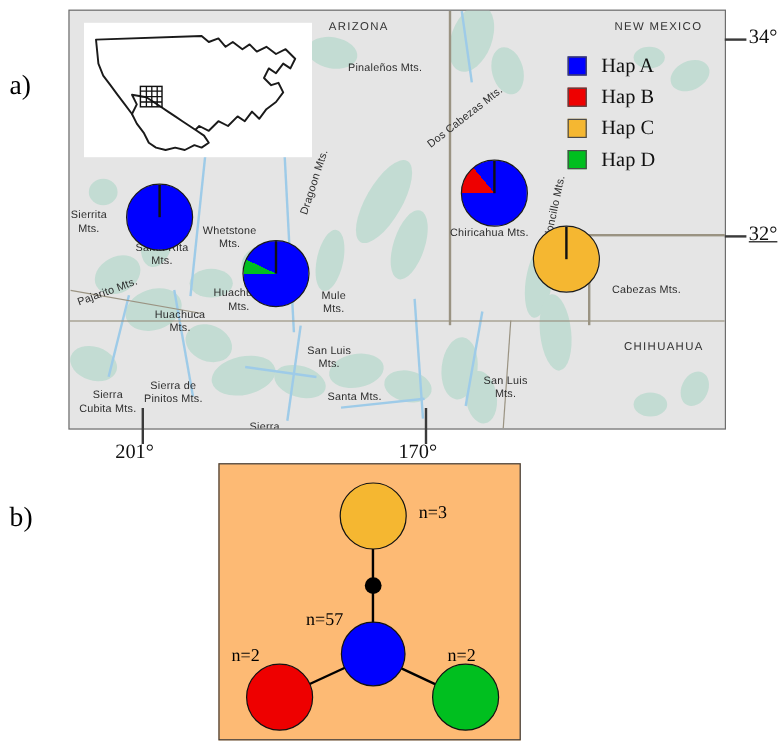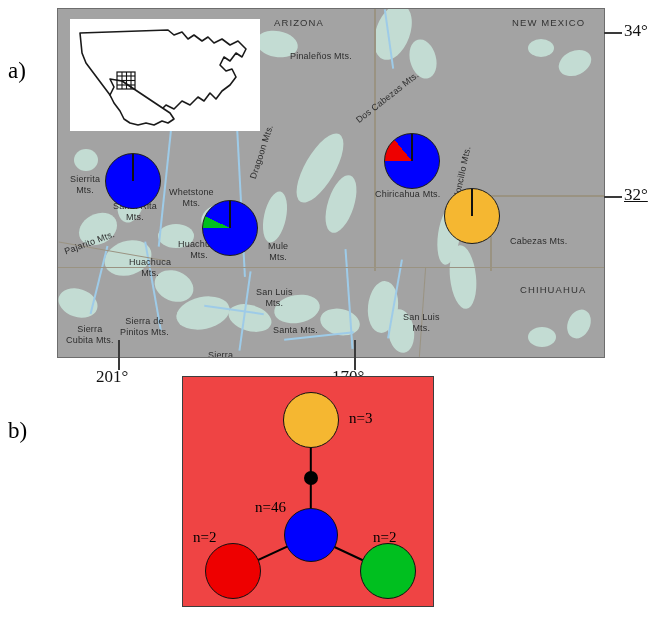--- a/index.html
+++ b/index.html
@@ -4,21 +4,21 @@
 <style>
   html,body{margin:0;padding:0;background:#ffffff;}
   body{width:650px;height:625px;position:relative;font-family:"Liberation Sans",sans-serif;overflow:hidden;}
 
   .panel-label{position:absolute;font-family:"Liberation Serif",serif;font-size:23px;color:#000;}
   #label-a{left:8px;top:58px;}
   #label-b{left:8px;top:418px;}
 
   
   #map-panel{position:absolute;left:57px;top:8px;width:546px;height:348px;
-             background:#a3a3a3;border:1px solid #6d6d6d;overflow:hidden;}
+             background:#e5e5e5;border:1px solid #6d6d6d;overflow:hidden;}
   #map-inner{position:absolute;inset:0;}
 
   
   .range{position:absolute;background:#c3dcd3;border-radius:50%;}
   
   .river{position:absolute;background:#9ecbe8;}
 
   
   .boundary{position:absolute;background:#9a9382;}
 
@@ -38,22 +38,22 @@
   .leg-text{font-family:"Liberation Serif",serif;font-size:17px;color:#111;}
 
   
   .pie{position:absolute;border-radius:50%;border:1px solid #1b1b1b;box-sizing:border-box;}
 
   
   .tick{position:absolute;background:#3a3a3a;}
   .coordlabel{position:absolute;font-family:"Liberation Serif",serif;font-size:17px;color:#111;}
 
   
-  #net-panel{position:absolute;left:182px;top:376px;width:252px;height:231px;
-             background:#ef4444;border:1.5px solid #3d3d3d;box-sizing:border-box;}
+  #net-panel{position:absolute;left:182px;top:386px;width:252px;height:231px;
+             background:#fdba74;border:1.5px solid #3d3d3d;box-sizing:border-box;}
   .node{position:absolute;border-radius:50%;border:1.5px solid #111;box-sizing:border-box;}
   .mvnode{position:absolute;border-radius:50%;background:#000;}
   .edge{position:absolute;background:#000;transform-origin:0 50%;height:1.6px;}
   .nlabel{position:absolute;font-family:"Liberation Serif",serif;font-size:15px;color:#000;white-space:nowrap;}
 </style>
 </head>
 <body>
 
 <div class="panel-label" id="label-a">a)</div>
 <div class="panel-label" id="label-b">b)</div>
@@ -107,21 +107,21 @@
     <div class="boundary" style="left:432px;top:186px;width:118px;height:1.5px;"></div>
     <div class="boundary" style="left:364px;top:258px;width:1.2px;height:90px;transform:rotate(4deg);"></div>
     <div class="boundary" style="left:0px;top:242px;width:110px;height:1px;transform:rotate(10deg);"></div>
 
     <div class="maplabel state" style="left:216px;top:8px;">ARIZONA</div>
     <div class="maplabel state" style="left:454px;top:8px;">NEW MEXICO</div>
     <div class="maplabel state" style="left:462px;top:275px;">CHIHUAHUA</div>
 
     <div class="maplabel" style="left:232px;top:42px;">Pinaleños Mts.</div>
     <div class="maplabel" style="left:296px;top:108px;transform:rotate(-38deg);transform-origin:left top;">Dos Cabezas Mts.</div>
-    <div class="maplabel ctr" style="left:12px;top:165px;white-space:pre;">Sierrita
+    <div class="maplabel ctr" style="left:1px;top:165px;white-space:pre;">Sierrita
 Mts.</div>
     <div class="maplabel ctr" style="left:111px;top:178px;white-space:pre;text-align:center;">Whetstone
 Mts.</div>
     <div class="maplabel ctr" style="left:55px;top:192px;white-space:pre;">Santa Rita
 Mts.</div>
     <div class="maplabel" style="left:190px;top:168px;transform:rotate(-72deg);transform-origin:left top;">Dragoon Mts.</div>
     <div class="maplabel" style="left:317px;top:180px;">Chiricahua Mts.</div>
     <div class="maplabel" style="left:392px;top:196px;transform:rotate(-78deg);transform-origin:left top;">Peloncillo Mts.</div>
     <div class="maplabel" style="left:452px;top:227px;">Cabezas Mts.</div>
     <div class="maplabel ctr" style="left:210px;top:232px;white-space:pre;">Mule
@@ -157,20 +157,38 @@
           <line x1="47" y1="57" x2="65" y2="57"></line>
           <line x1="47" y1="61.5" x2="65" y2="61.5"></line>
           <line x1="47" y1="66" x2="65" y2="66"></line>
           <line x1="52" y1="53" x2="52" y2="70"></line>
           <line x1="56.5" y1="53" x2="56.5" y2="70"></line>
           <line x1="61" y1="53" x2="61" y2="70"></line>
         </g>
       </svg>
     </div>
 
+    <div id="legend">
+      <div class="leg-row">
+        <span class="swatch" style="background:#0000ff;"></span>
+        <span class="leg-text">Hap A</span>
+      </div>
+      <div class="leg-row">
+        <span class="swatch" style="background:#ee0000;"></span>
+        <span class="leg-text">Hap B</span>
+      </div>
+      <div class="leg-row">
+        <span class="swatch" style="background:#f5b731;"></span>
+        <span class="leg-text">Hap C</span>
+      </div>
+      <div class="leg-row">
+        <span class="swatch" style="background:#00bf1f;"></span>
+        <span class="leg-text">Hap D</span>
+      </div>
+    </div>
 
     <div id="pie-layer">
         <div class="pie" style="left: 47px; top: 144px; width: 56px; height: 56px; background: conic-gradient(from -90deg, rgb(0, 0, 255) 0deg, rgb(0, 0, 255) 360deg);"></div>
         <div style="position: absolute; width: 1.4px; background: rgb(17, 17, 17); left: 74.3px; top: 145px; height: 27px;"></div>
         <div class="pie" style="left: 144px; top: 191px; width: 56px; height: 56px; background: conic-gradient(from -90deg, rgb(0, 191, 31) 0deg, rgb(0, 191, 31) 25.2deg, rgb(0, 0, 255) 25.2deg, rgb(0, 0, 255) 360deg);"></div>
         <div style="position: absolute; width: 1.4px; background: rgb(17, 17, 17); left: 171.3px; top: 192px; height: 27px;"></div>
         <div class="pie" style="left: 326px; top: 124px; width: 56px; height: 56px; background: conic-gradient(from -90deg, rgb(238, 0, 0) 0deg, rgb(238, 0, 0) 50.4deg, rgb(0, 0, 255) 50.4deg, rgb(0, 0, 255) 360deg);"></div>
         <div style="position: absolute; width: 1.4px; background: rgb(17, 17, 17); left: 353.3px; top: 125px; height: 27px;"></div>
         <div class="pie" style="left: 386px; top: 179px; width: 56px; height: 56px; background: conic-gradient(from -90deg, rgb(245, 183, 49) 0deg, rgb(245, 183, 49) 360deg);"></div>
         <div style="position: absolute; width: 1.4px; background: rgb(17, 17, 17); left: 413.3px; top: 180px; height: 27px;"></div>
@@ -193,17 +211,17 @@
       <div class="edge" style="left: 128px; top: 43px; width: 58px; transform: rotate(90deg);"></div>
       <div class="edge" style="left: 128px; top: 101px; width: 57px; transform: rotate(90deg);"></div>
       <div class="edge" style="left: 128px; top: 158px; width: 85.9069px; transform: rotate(155.225deg);"></div>
       <div class="edge" style="left: 128px; top: 158px; width: 85px; transform: rotate(25.0576deg);"></div>
       <div class="node" style="left: 100px; top: 15px; width: 56px; height: 56px; background: rgb(245, 183, 49);"></div>
       <div class="mvnode" style="left: 121px; top: 94px; width: 14px; height: 14px; background: rgb(0, 0, 0);"></div>
       <div class="node" style="left: 101px; top: 131px; width: 54px; height: 54px; background: rgb(0, 0, 255);"></div>
       <div class="node" style="left: 22px; top: 166px; width: 56px; height: 56px; background: rgb(238, 0, 0);"></div>
       <div class="node" style="left: 177px; top: 166px; width: 56px; height: 56px; background: rgb(0, 191, 31);"></div>
       <div class="nlabel" style="left: 166px; top: 33px;">n=3</div>
-      <div class="nlabel" style="left: 72px; top: 122px;">n=46</div>
+      <div class="nlabel" style="left: 72px; top: 122px;">n=57</div>
       <div class="nlabel" style="left: 10px; top: 152px;">n=2</div>
       <div class="nlabel" style="left: 190px; top: 152px;">n=2</div>
     </div>
 </div>
 
 </body></html>

